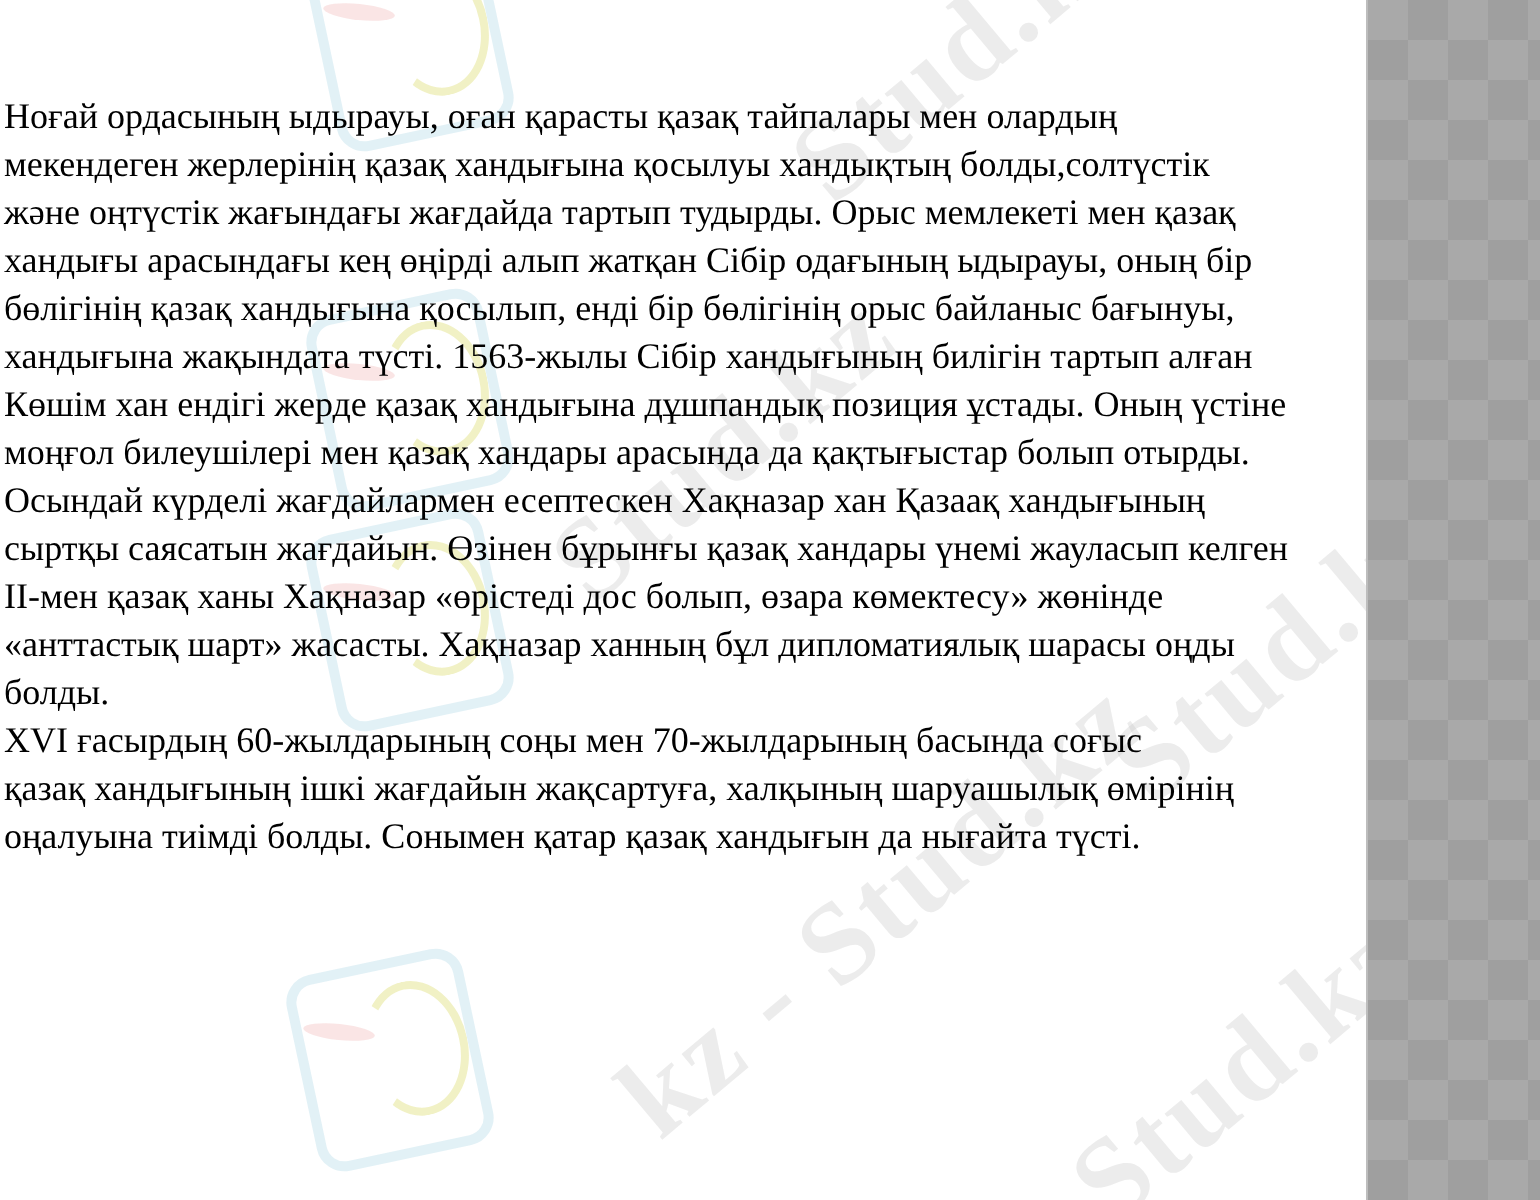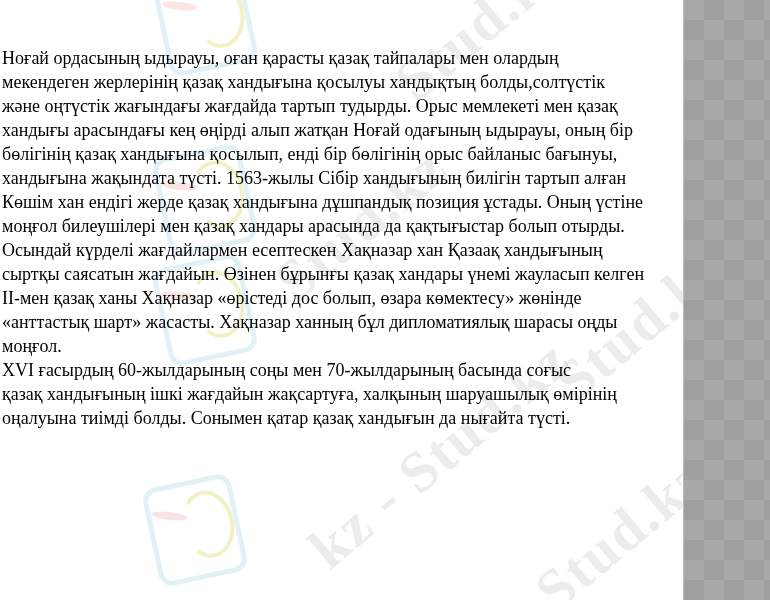--- a/index.html
+++ b/index.html
@@ -70,29 +70,29 @@
   <div class="watermark wm-text" style="left:380px; top:-10px;">Stud.kz</div>
   <div class="watermark wm-text" style="left:260px; top:190px;">Stud.kz</div>
   <div class="watermark wm-text" style="left:280px; top:420px;">kz - Stud.kz</div>
   <div class="watermark wm-text" style="left:540px; top:290px;">Stud.kz</div>
   <div class="watermark wm-text" style="left:520px; top:500px;">Stud.kz</div>
 
   <div class="body-text">
     <span class="line">Ноғай ордасының ыдырауы, оған қарасты қазақ тайпалары мен олардың</span>
     <span class="line">мекендеген жерлерінің қазақ хандығына қосылуы хандықтың болды,солтүстік</span>
     <span class="line">және оңтүстік жағындағы жағдайда тартып тудырды. Орыс мемлекеті мен қазақ</span>
-    <span class="line">хандығы арасындағы кең өңірді алып жатқан Ноғай одағының ыдырауы, оның бір</span>
+    <span class="line">хандығы арасындағы кең өңірді алып жатқан Сібір одағының ыдырауы, оның бір</span>
     <span class="line">бөлігінің қазақ хандығына қосылып, енді бір бөлігінің орыс байланыс бағынуы,</span>
     <span class="line">хандығына жақындата түсті. 1563-жылы Сібір хандығының билігін тартып алған</span>
     <span class="line">Көшім хан ендігі жерде қазақ хандығына дұшпандық позиция ұстады. Оның үстіне</span>
     <span class="line">моңғол билеушілері мен қазақ хандары арасында да қақтығыстар болып отырды.</span>
     <span class="line">Осындай күрделі жағдайлармен есептескен Хақназар хан Қазаақ хандығының</span>
     <span class="line">сыртқы саясатын жағдайын. Өзінен бұрынғы қазақ хандары үнемі жауласып келген</span>
     <span class="line">ІІ-мен қазақ ханы Хақназар «өрістеді дос болып, өзара көмектесу» жөнінде</span>
     <span class="line">«анттастық шарт» жасасты. Хақназар ханның бұл дипломатиялық шарасы оңды</span>
-    <span class="line">моңғол.</span>
+    <span class="line">болды.</span>
     <span class="line">XVI ғасырдың 60-жылдарының соңы мен 70-жылдарының басында соғыс</span>
     <span class="line">қазақ хандығының ішкі жағдайын жақсартуға, халқының шаруашылық өмірінің</span>
     <span class="line">оңалуына тиімді болды. Сонымен қатар қазақ хандығын да нығайта түсті.</span>
   </div>
 
   <div class="side-panel"></div>
 </div>
 
 </body></html>

